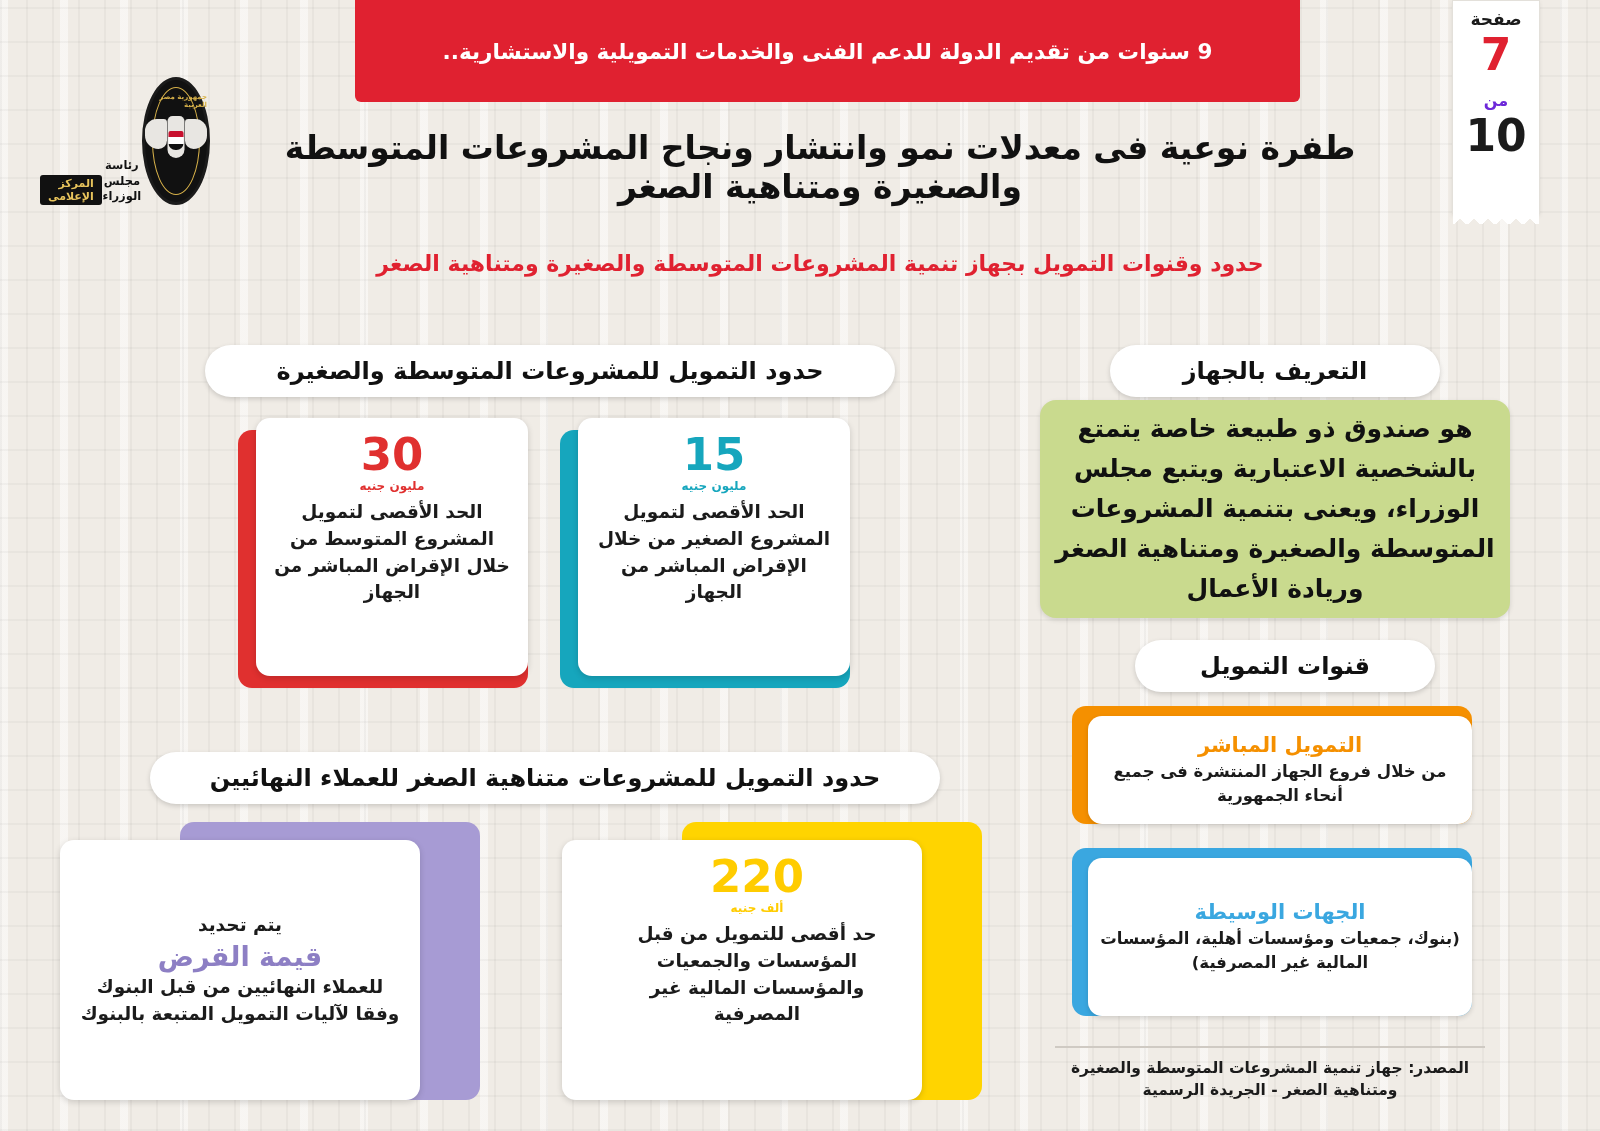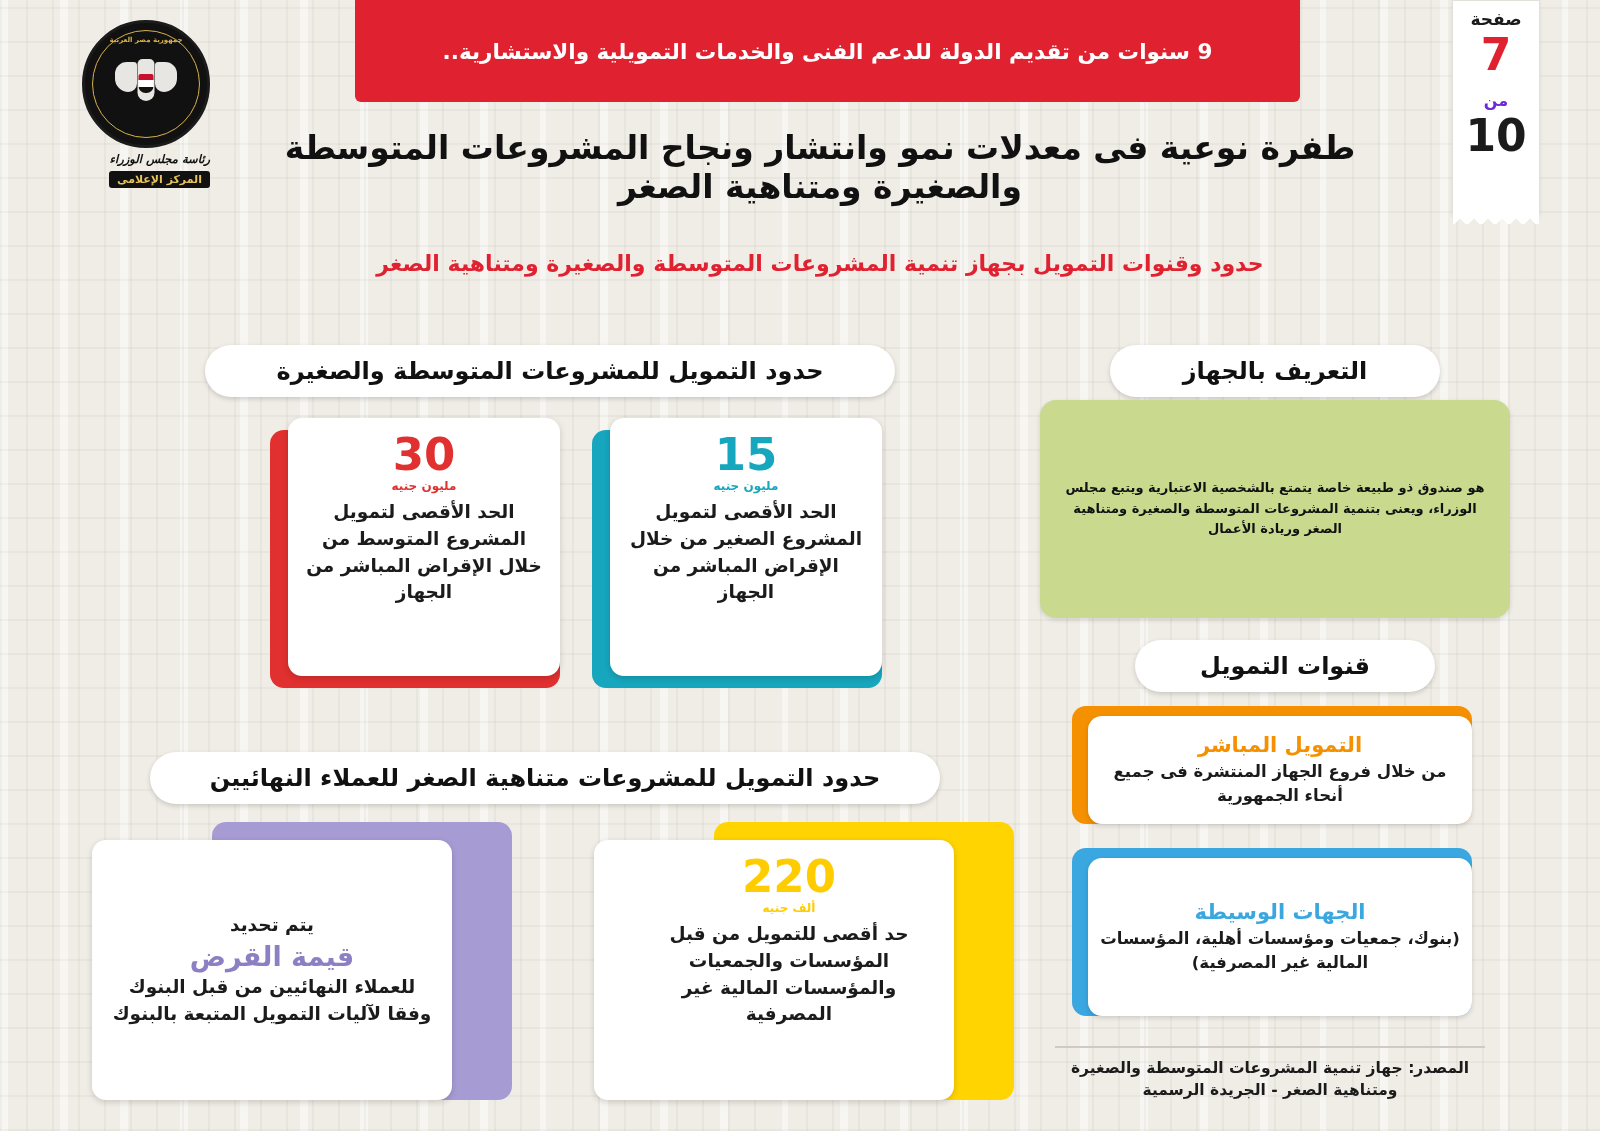--- a/index.html
+++ b/index.html
@@ -28,21 +28,21 @@
     background:#e02130;
     display:flex;align-items:center;justify-content:center;
     border-bottom-left-radius:6px;border-bottom-right-radius:6px;
   }
   .red-banner .txt{
     color:#fff;font-weight:bold;font-size:21.5px;
     letter-spacing:0;text-align:center;padding:0 20px;
   }
   .emblem-box{
     position:absolute;left:40px;top:20px;width:170px;height:185px;
-    display:flex;flex-direction:column;align-items:flex-start;justify-content:flex-start;
+    display:flex;align-items:flex-end;justify-content:flex-start;
   }
   .emblem-circle{
     width:122px;height:122px;border-radius:50%;
     background:#111;border:3px solid #1b1b1b;
     display:flex;align-items:center;justify-content:center;
     position:relative;
   }
   .emblem-circle .ring{
     position:absolute;inset:7px;border-radius:50%;border:1px solid #d8b24a;
   }
@@ -60,21 +60,21 @@
   .eagle .wing-r{right:0;border-radius:4px 14px 16px 10px;}
   .eagle .shield{
     position:absolute;left:50%;top:34%;transform:translateX(-50%);
     width:15px;height:19px;border-radius:2px 2px 7px 7px;
     background:linear-gradient(to bottom,#c8102e 0 33%,#ffffff 33% 66%,#111 66% 100%);
   }
   .emblem-top-txt{
     position:absolute;top:13px;font-size:7px;color:#d8b24a;font-weight:bold;
   }
   .emblem-label{
-    margin-top:4px;color:#111;font-size:11.5px;font-weight:bold;line-height:1.35;text-align:center;font-style:italic;
+    margin-top:4px;color:#111;font-size:11.5px;font-weight:bold;line-height:1.35;text-align:center;
   }
   .emblem-badge{
     margin-top:3px;background:#111;color:#e8c45c;font-size:11px;font-weight:bold;
     padding:2px 8px;border-radius:3px;
   }
 
   .page-num{
     position:absolute;left:1452px;top:0;width:86px;height:212px;
     background:#fff;border:1px solid #e3e0da;
     display:flex;flex-direction:column;align-items:center;
@@ -105,38 +105,38 @@
   
   .pill{
     position:absolute;background:#fff;border-radius:32px;
     box-shadow:0 2px 5px rgba(0,0,0,.16);
     display:flex;align-items:center;justify-content:center;
     color:#111;font-weight:bold;text-align:center;
   }
 
   
   .card{
-    position:absolute;border-radius:10px;margin-left:32px;
+    position:absolute;border-radius:10px;
   }
   .card .shadowbar{position:absolute;border-radius:14px;}
   .card .front{
     position:absolute;background:#fff;border-radius:14px;
     box-shadow:0 2px 6px rgba(0,0,0,.16);
     display:flex;flex-direction:column;align-items:center;justify-content:flex-start;
     padding:14px 16px 14px;box-sizing:border-box;text-align:center;
   }
   .big-num{font-size:45px;font-weight:bold;line-height:1;}
   .unit{font-size:12px;font-weight:bold;margin-top:2px;}
   .desc{font-size:18.5px;font-weight:bold;color:#1b1b1b;line-height:1.45;margin-top:6px;}
 
   
   .green-box{
     position:absolute;background:#c9da8e;border-radius:16px;
     box-shadow:0 2px 5px rgba(0,0,0,.12);
-    color:#111;font-weight:bold;font-size:13px;line-height:1.6;
+    color:#111;font-weight:bold;font-size:25px;line-height:1.6;
     display:flex;align-items:center;justify-content:center;text-align:center;
     padding:14px 14px;box-sizing:border-box;
   }
   .chan{
     position:absolute;border-radius:14px;
   }
   .chan .back{position:absolute;border-radius:14px;}
   .chan .front{
     position:absolute;background:#fff;border-radius:14px;
     box-shadow:0 2px 5px rgba(0,0,0,.14);

